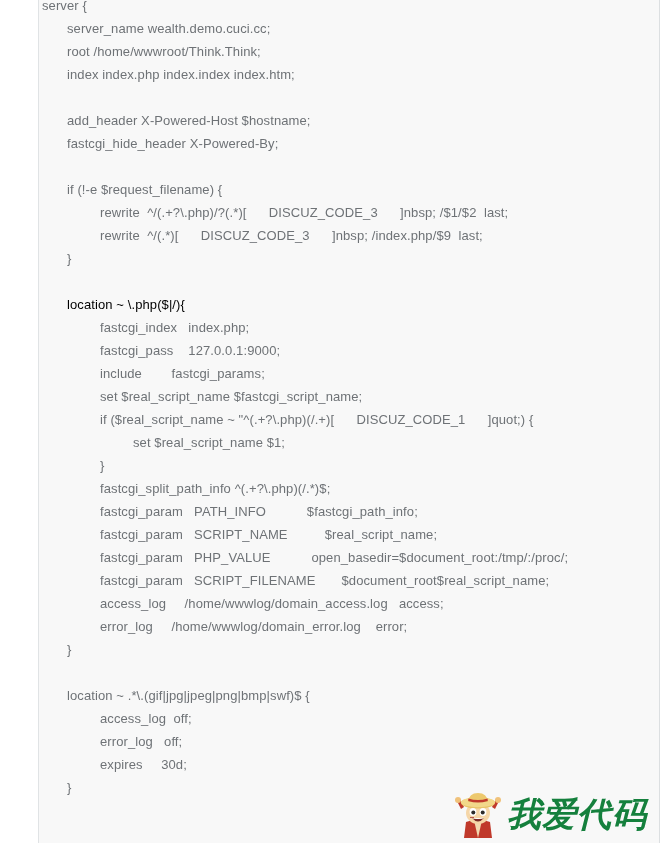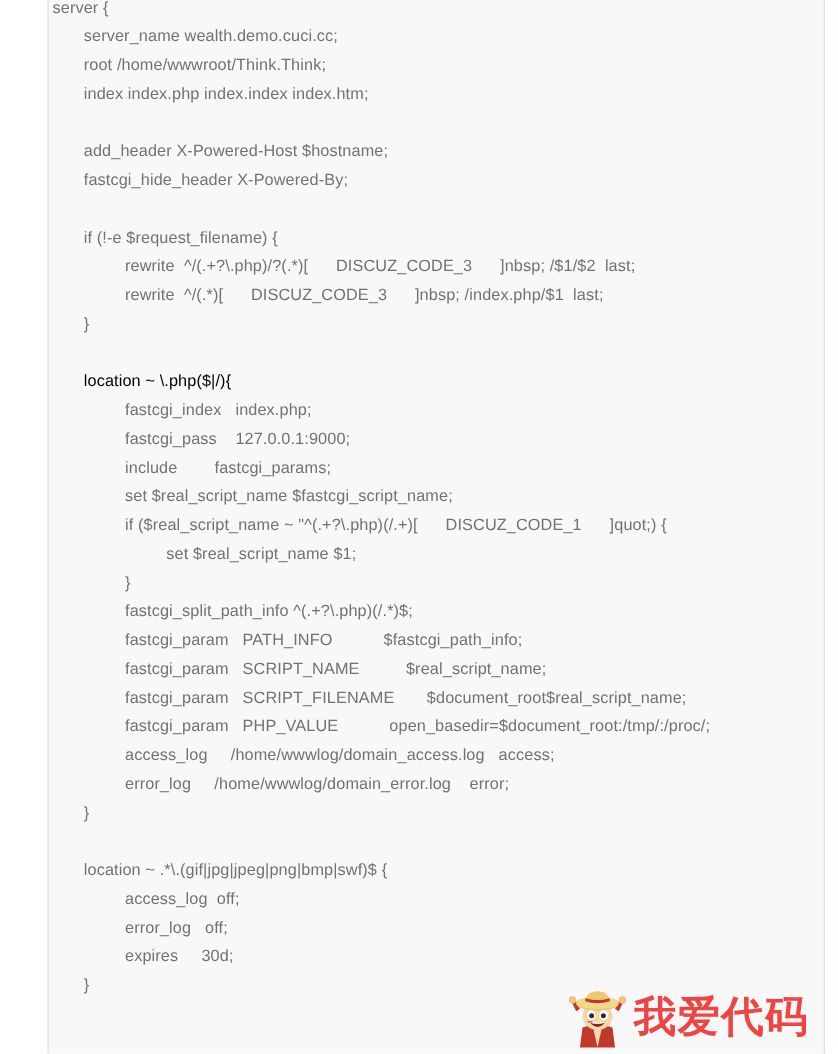--- a/index.html
+++ b/index.html
@@ -69,57 +69,58 @@
   #wm-mascot {
     width: 50px;
     height: 50px;
     position: relative;
     flex: none;
   }
   #wm-text {
     font-family: "DejaVu Sans", sans-serif;
     font-size: 34px;
     font-weight: bold;
-    color: #ef4444;
+    font-style: italic;
+    color: #15803d;
     line-height: 1;
     letter-spacing: 1px;
     white-space: nowrap;
   }
 </style>
 </head>
 <body>
 
 <div id="code-block">
   <div id="code-lines">
       <div class="code-line ind0">server {</div>
       <div class="code-line ind1">server_name wealth.demo.cuci.cc;</div>
       <div class="code-line ind1">root /home/wwwroot/Think.Think;</div>
       <div class="code-line ind1">index index.php index.index index.htm;</div>
       <div class="code-line ind0 blank"></div>
       <div class="code-line ind1">add_header X-Powered-Host $hostname;</div>
       <div class="code-line ind1">fastcgi_hide_header X-Powered-By;</div>
       <div class="code-line ind0 blank"></div>
       <div class="code-line ind1">if (!-e $request_filename) {</div>
       <div class="code-line ind2">rewrite  ^/(.+?\.php)/?(.*)[      DISCUZ_CODE_3      ]nbsp; /$1/$2  last;</div>
-      <div class="code-line ind2">rewrite  ^/(.*)[      DISCUZ_CODE_3      ]nbsp; /index.php/$1  last;</div>
+      <div class="code-line ind2">rewrite  ^/(.*)[      DISCUZ_CODE_3      ]nbsp; /index.php/$9  last;</div>
       <div class="code-line ind1">}</div>
       <div class="code-line ind0 blank"></div>
       <div class="code-line ind1 green">location ~ \.php($|/){</div>
       <div class="code-line ind2">fastcgi_index   index.php;</div>
       <div class="code-line ind2">fastcgi_pass    127.0.0.1:9000;</div>
       <div class="code-line ind2">include        fastcgi_params;</div>
       <div class="code-line ind2">set $real_script_name $fastcgi_script_name;</div>
       <div class="code-line ind2">if ($real_script_name ~ "^(.+?\.php)(/.+)[      DISCUZ_CODE_1      ]quot;) {</div>
       <div class="code-line ind3">set $real_script_name $1;</div>
       <div class="code-line ind2">}</div>
       <div class="code-line ind2">fastcgi_split_path_info ^(.+?\.php)(/.*)$;</div>
       <div class="code-line ind2">fastcgi_param   PATH_INFO           $fastcgi_path_info;</div>
       <div class="code-line ind2">fastcgi_param   SCRIPT_NAME          $real_script_name;</div>
+      <div class="code-line ind2">fastcgi_param   PHP_VALUE           open_basedir=$document_root:/tmp/:/proc/;</div>
       <div class="code-line ind2">fastcgi_param   SCRIPT_FILENAME       $document_root$real_script_name;</div>
-      <div class="code-line ind2">fastcgi_param   PHP_VALUE           open_basedir=$document_root:/tmp/:/proc/;</div>
       <div class="code-line ind2">access_log     /home/wwwlog/domain_access.log   access;</div>
       <div class="code-line ind2">error_log     /home/wwwlog/domain_error.log    error;</div>
       <div class="code-line ind1">}</div>
       <div class="code-line ind0 blank"></div>
       <div class="code-line ind1">location ~ .*\.(gif|jpg|jpeg|png|bmp|swf)$ {</div>
       <div class="code-line ind2">access_log  off;</div>
       <div class="code-line ind2">error_log   off;</div>
       <div class="code-line ind2">expires     30d;</div>
       <div class="code-line ind1">}</div>
     </div>

